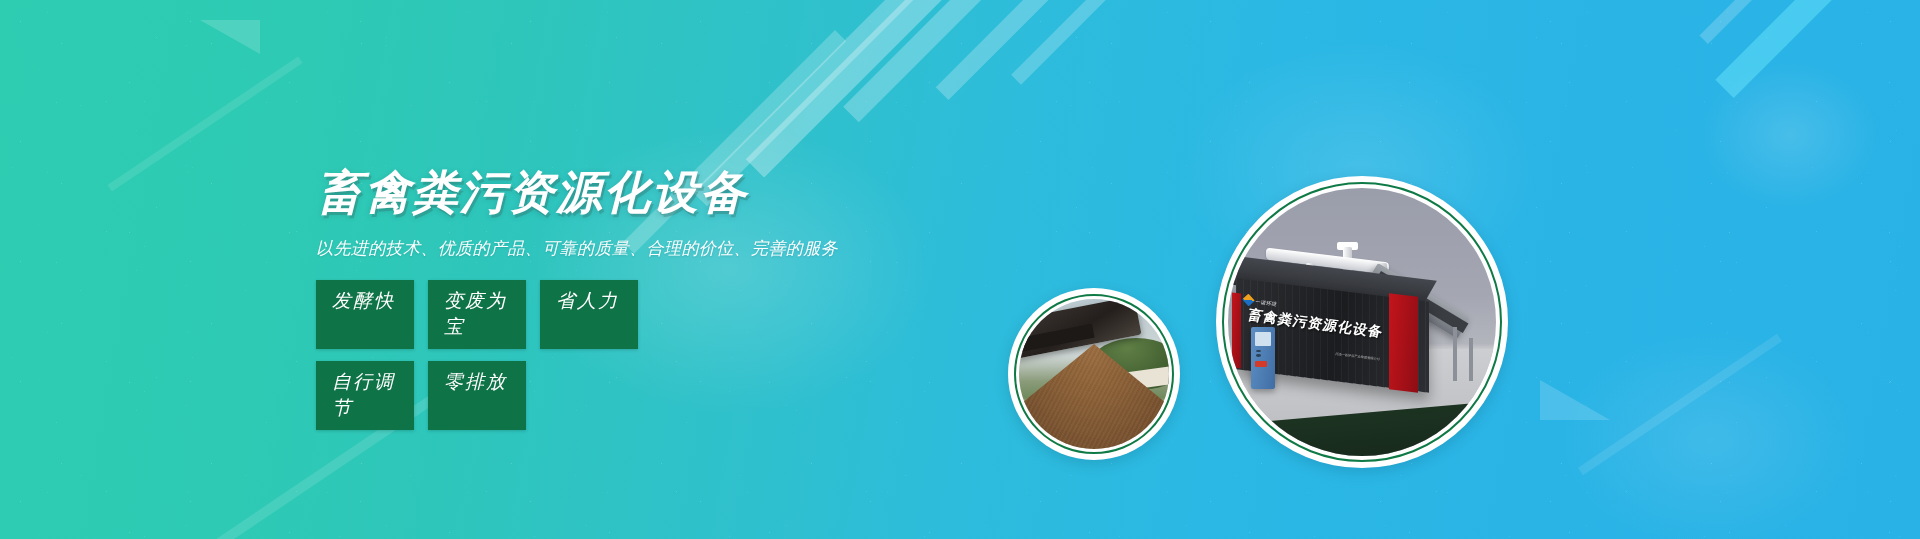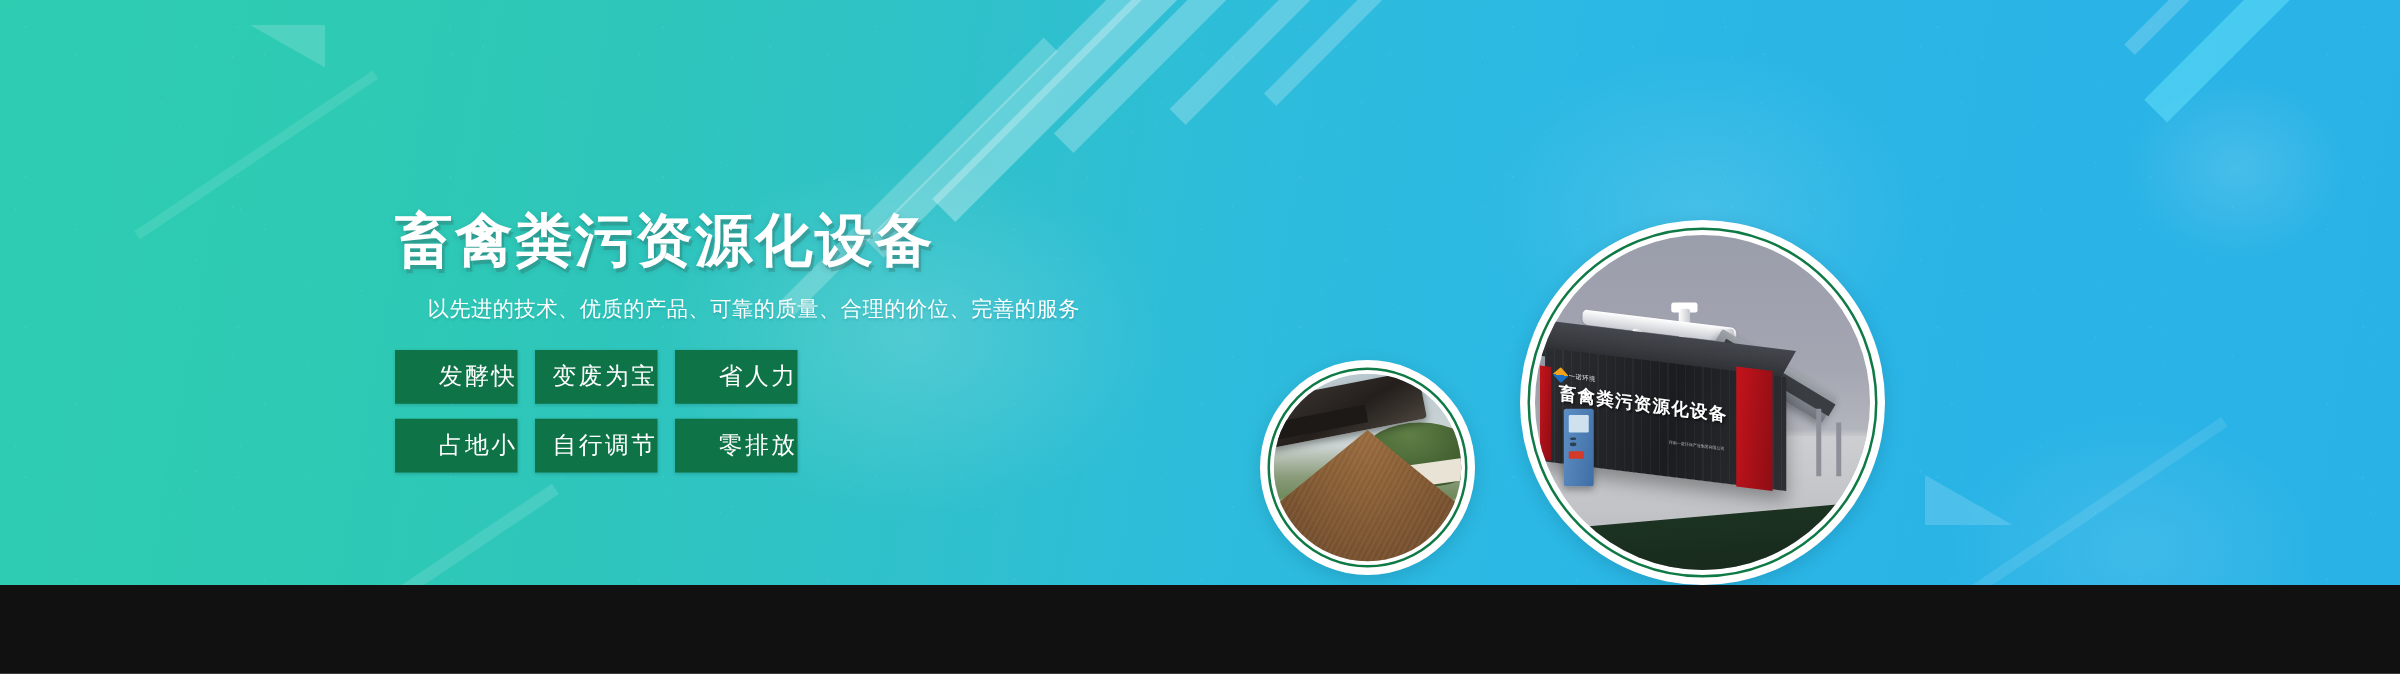--- a/index.html
+++ b/index.html
@@ -1,20 +1,21 @@
 <!DOCTYPE html>
 <html><head>
 <meta charset="utf-8">
 <style>
   html,body{margin:0;padding:0;background:#111;}
   *{box-sizing:border-box;}
   .banner{
-    position:relative;width:1920px;height:468px;overflow:hidden;
+    position:relative;width:1920px;height:539px;overflow:hidden;
     font-family:"DejaVu Sans","Liberation Sans",sans-serif;
     background:linear-gradient(100deg,#2ecdb2 0%,#2ecab4 16%,#2ec6bb 26%,#2fc3c4 34%,#2fc0ce 42%,#2dbcdc 52%,#2bb8e4 64%,#2ab4e6 80%,#29b2e6 100%);
+    font-style:italic;
   }
   
   .bg-speckle{
     position:absolute;inset:0;opacity:.28;mix-blend-mode:screen;
     background-image:
       radial-gradient(1.2px 1.2px at 12% 18%, rgba(255,255,255,.75), transparent 60%),
       radial-gradient(1.1px 1.1px at 27% 64%, rgba(255,255,255,.6), transparent 60%),
       radial-gradient(1.3px 1.3px at 41% 31%, rgba(255,255,255,.7), transparent 60%),
       radial-gradient(1px 1px at 56% 78%, rgba(255,255,255,.65), transparent 60%),
       radial-gradient(1.4px 1.4px at 68% 22%, rgba(255,255,255,.6), transparent 60%),
@@ -60,25 +61,25 @@
   .t2{left:1540px;top:380px;width:0;height:0;border-right:70px solid transparent;border-bottom:40px solid #fff;}
 
   
   .copy{position:absolute;left:316px;top:168px;width:620px;}
   .title{
     font-size:46px;font-weight:700;color:#ffffff;letter-spacing:2px;line-height:1.08;
     text-shadow:2px 3px 0 rgba(52,120,112,.38), 0 2px 6px rgba(0,60,60,.20);
   }
   .subtitle{margin-top:16px;font-size:17px;line-height:1.65;color:#ffffff;letter-spacing:.4px;font-weight:400;
     text-shadow:0 1px 2px rgba(0,70,80,.18);}
-  .subtitle div{white-space:nowrap;margin-left:26px;}
+  .subtitle div{white-space:nowrap;}
   .tags{margin-top:18px;display:flex;flex-wrap:wrap;gap:12px 14px;width:338px;}
   .tag{
     background:#0e7346;color:#ffffff;font-size:19px;font-weight:400;letter-spacing:2px;
-    padding:8px 0 9px;width:98px;text-align:right;
+    padding:8px 16px 9px;width:98px;text-align:left;
     box-shadow:0 1px 3px rgba(0,50,40,.22);
   }
 
   
   .circle{position:absolute;border-radius:50%;background:#fff;
     box-shadow:0 4px 14px rgba(0,60,80,.18);}
   .circle .ring{position:absolute;inset:6px;border-radius:50%;border:2px solid #0f7a46;}
   .circle .photo{position:absolute;border-radius:50%;overflow:hidden;}
   
   .circle-sm{left:1008px;top:288px;width:172px;height:172px;}
@@ -172,21 +173,20 @@
 
   <div class="copy">
     <div class="title">畜禽粪污资源化设备</div>
     <div class="subtitle">
       <div>以先进的技术、优质的产品、可靠的质量、合理的价位、完善的服务</div>
     </div>
     <div class="tags">
       <div class="tag">发酵快</div>
       <div class="tag">变废为宝</div>
       <div class="tag">省人力</div>
-      <div class="tag">占地小</div>
       <div class="tag">自行调节</div>
       <div class="tag">零排放</div>
     </div>
   </div>
 
   <div class="circle circle-sm">
     <div class="ring"></div>
     <div class="photo">
       <div class="sm-sky"></div>
       <div class="sm-hill"></div>

